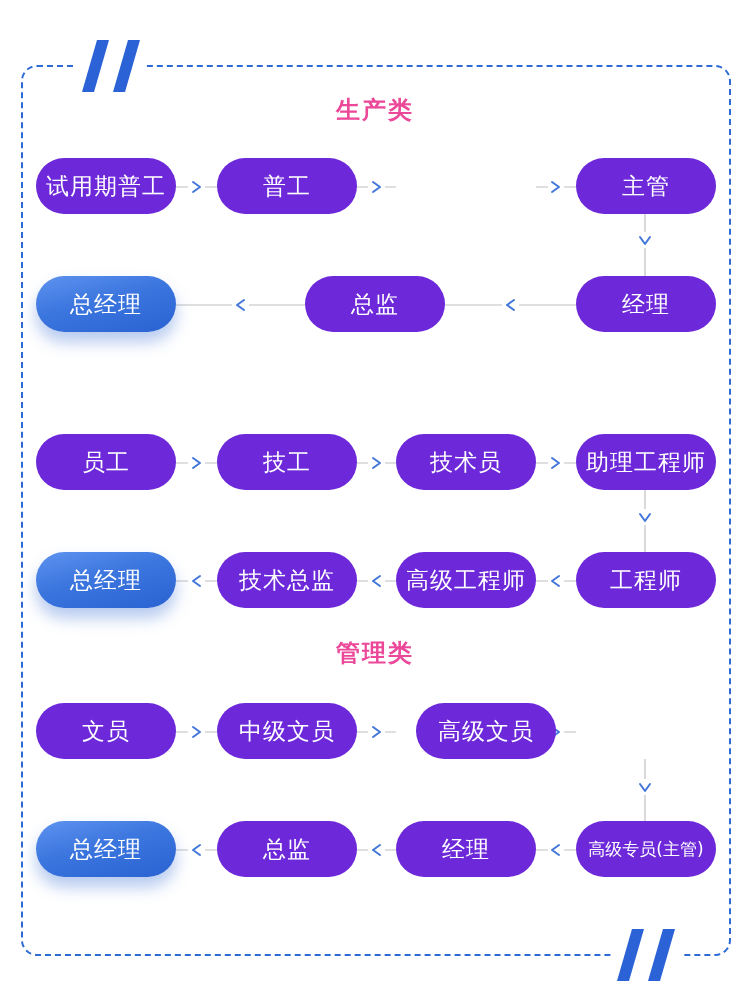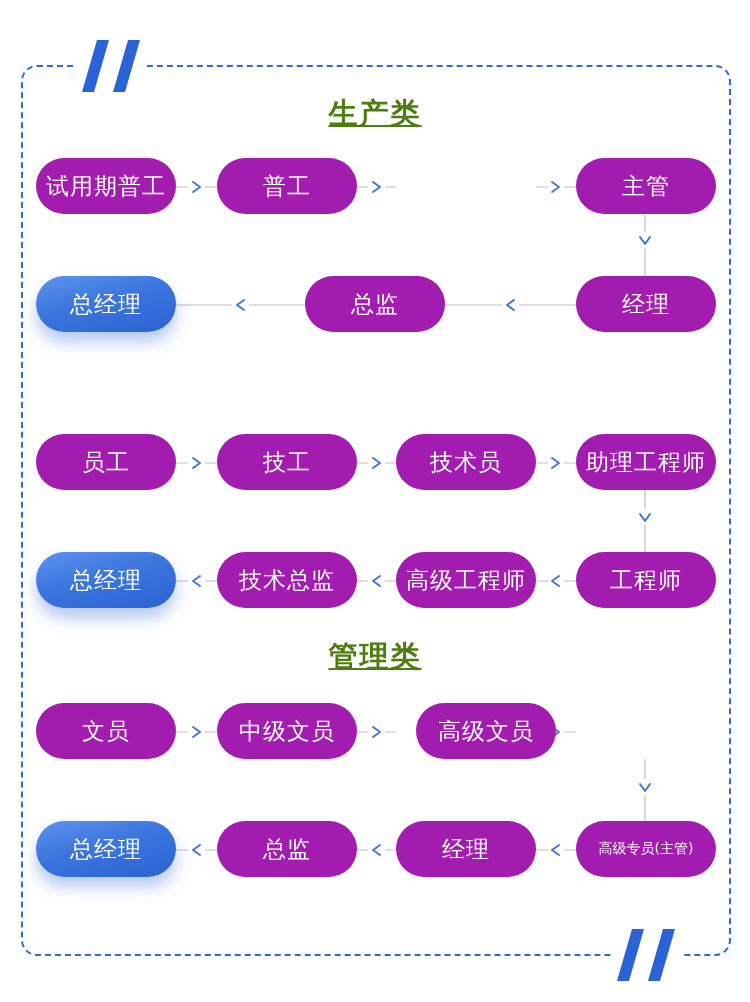--- a/index.html
+++ b/index.html
@@ -7,34 +7,34 @@
     position:relative; width:750px; height:1002px; overflow:hidden;
     font-family:"DejaVu Sans","Liberation Sans",sans-serif; background:#ffffff;
   }
   .frame {
     position:absolute; left:21px; top:65px; width:706px; height:887px;
     border:2px dashed #2e6ad3; border-radius:16px;
   }
   .lines-layer { position:absolute; left:0; top:0; width:750px; height:1002px; }
   .section-title {
     position:absolute; left:0; width:750px; text-align:center;
-    font-size:29px; font-weight:bold; color:#4d7c0f; letter-spacing:2px;text-decoration:underline;
+    font-size:24px; font-weight:bold; color:#ec4899; letter-spacing:2px;
   }
   .pill {
     position:absolute; width:140px; height:56px; border-radius:28px;
-    background:#a21caf; color:#ffffff;
+    background:#6d28d9; color:#ffffff;
     display:flex; align-items:center; justify-content:center;
     font-size:23px; font-weight:500; letter-spacing:1px; white-space:nowrap;
   }
   .pill.grad {
     background:linear-gradient(165deg,#5e93ef 0%,#3b75de 45%,#2a63d2 100%);
     box-shadow:0 10px 16px rgba(42,99,210,0.35);
     font-family:Liberation Serif, serif;
   }
-  .pill.small { font-size:14px; letter-spacing:0; }
+  .pill.small { font-size:17px; letter-spacing:0; }
 </style>
 </head>
 <body>
 
 <div class="canvas">
 
   <div class="frame"></div>
 
   <svg class="lines-layer" width="750" height="1002" viewBox="0 0 750 1002" fill="none">
 

